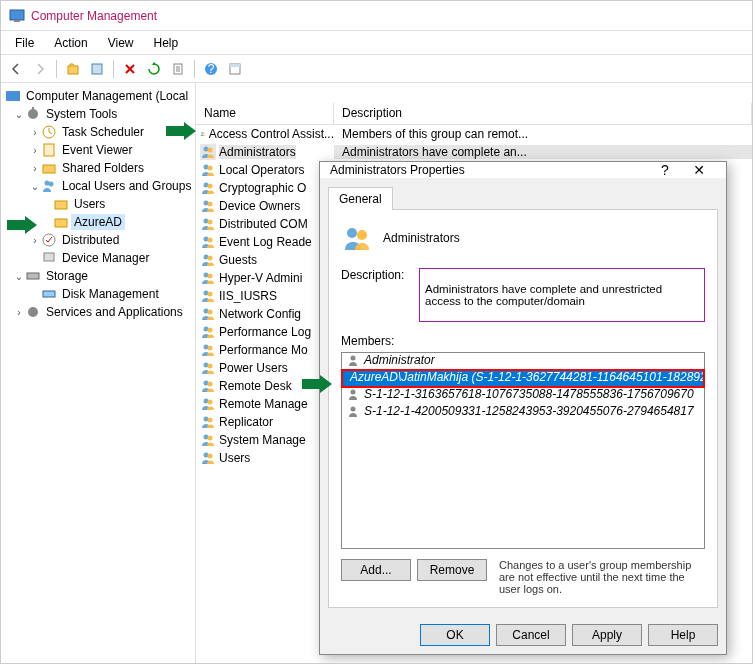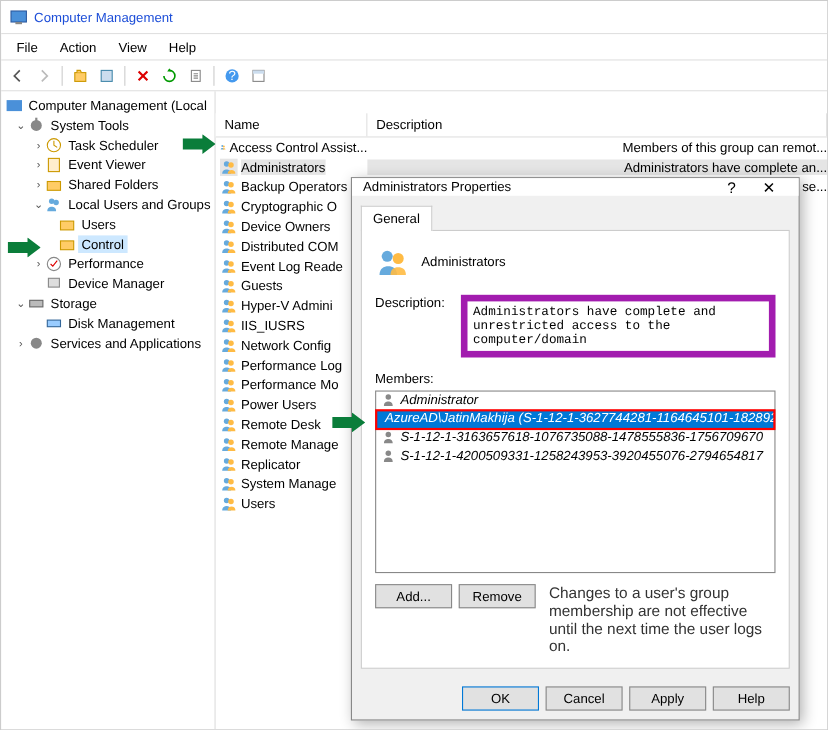--- a/index.html
+++ b/index.html
@@ -1,63 +1,63 @@
 <!DOCTYPE html>
 <html><head>
 <meta charset="utf-8">
 <style>
 * { box-sizing: border-box; margin: 0; padding: 0; font-family: "Segoe UI", Tahoma, sans-serif; font-size: 12px; }
 body { background: #fff; width: 753px; height: 664px; position: relative; overflow: hidden; border: 1px solid #ccc; }
 .titlebar { height: 30px; display: flex; align-items: center; padding: 0 8px; background: #fff; border-bottom: 1px solid #e0e0e0; }
 .titlebar .icon { width: 16px; height: 16px; margin-right: 6px; }
-.titlebar .title { color: #1d4ed8; }
+.titlebar .title { color: #be185d; }
 .menubar { height: 24px; display: flex; align-items: center; padding: 0 4px; border-bottom: 1px solid #e0e0e0; }
 .menubar .mi { padding: 2px 10px; cursor: default; }
 .toolbar { height: 28px; display: flex; align-items: center; padding: 0 4px; border-bottom: 1px solid #e0e0e0; gap: 2px; }
 .toolbar .tb { width: 22px; height: 22px; display: flex; align-items: center; justify-content: center; border: 1px solid transparent; }
 .toolbar .sep { width: 1px; height: 18px; background: #ccc; margin: 0 3px; }
 .main { display: flex; height: calc(100% - 82px); }
 .tree { width: 195px; border-right: 1px solid #ddd; padding: 4px 0; position: relative; }
 .tree .row { display: flex; align-items: center; height: 18px; padding-left: 4px; white-space: nowrap; }
 .tree .tw { width: 12px; display: inline-block; text-align: center; color: #555; font-size: 10px; }
 .tree .ic { width: 16px; height: 16px; display: inline-flex; align-items: center; justify-content: center; margin-right: 2px; }
 .tree .lbl { padding: 1px 3px; }
 .tree .sel { background: #cde8ff; }
 .content { flex: 1; position: relative; }
 .content .chdr { display: flex; border-bottom: 1px solid #e0e0e0; background: #fff; height: 22px; margin-top: 20px; }
 .content .ch { padding: 3px 8px; border-right: 1px solid #e0e0e0; }
 .content .ch:first-child { width: 138px; }
 .content .list { }
-.content .lr { display: flex; height: 18px; align-items: center; text-align: right; }
+.content .lr { display: flex; height: 18px; align-items: center; }
 .content .lr .c1 { width: 138px; padding-left: 4px; display: flex; align-items: center; overflow: hidden; white-space: nowrap; }
 .content .lr .c2 { flex: 1; padding-left: 8px; overflow: hidden; white-space: nowrap; }
 .content .lr.sel .c1 span, .content .lr.sel .c2 { background: #e5e5e5; }
 .grpic { width: 16px; height: 16px; margin-right: 3px; display: inline-block; }
 .arrow { position: absolute; width: 30px; height: 18px; }
 .arrow svg { width: 100%; height: 100%; }
 .dialog { position: absolute; left: 318px; top: 160px; width: 408px; height: 494px; background: #f0f0f0; border: 1px solid #888; box-shadow: 3px 3px 12px rgba(0,0,0,0.3); display: flex; flex-direction: column; }
 .dialog .dtitle { height: 16px; background: #fff; display: flex; align-items: center; padding: 0 10px; }
 .dialog .dtitle .t { flex: 1; }
 .dialog .dtitle .hb { width: 34px; text-align: center; font-size: 14px; }
 .dialog .tabs { padding: 8px 8px 0 8px; }
 .dialog .tab { display: inline-block; padding: 4px 10px; background: #fff; border: 1px solid #ccc; border-bottom: none; position: relative; top: 1px; }
 .dialog .sheet { margin: 0 8px 8px 8px; background: #fff; border: 1px solid #ccc; padding: 12px; flex: 1; display: flex; flex-direction: column; }
 .dialog .gh { display: flex; align-items: center; margin-bottom: 14px; }
 .dialog .gh .gic { width: 32px; height: 32px; margin-right: 10px; }
 .dialog .drow { display: flex; margin-bottom: 12px; }
 .dialog .drow .dl { width: 78px; }
-.dialog .drow .dv { flex: 1; border: 6px solid #a21caf; padding: 3px 5px; min-height: 32px; font-size: 11.5px; font-family: Liberation Mono, monospace; }
+.dialog .drow .dv { flex: 1; border: 1px solid #a21caf; padding: 14px 5px; min-height: 32px; font-size: 11.5px; }
 .dialog .memlbl { margin-bottom: 4px; }
 .dialog .members { border: 1px solid #888; background: #fff; flex: 1; min-height: 160px; }
 .dialog .members .mr { display: flex; align-items: flex-start; height: 17px; padding: 0 4px; white-space: nowrap; overflow: hidden; font-style: italic; }
 .dialog .members .mr.hl { background: #0078d7; color: #fff; outline: 2px solid red; outline-offset: -1px; }
 .dialog .members .mic { width: 14px; height: 14px; margin-right: 4px; display: inline-block; }
 .dialog .botrow { display: flex; margin-top: 10px; align-items: flex-start; gap: 6px; }
 .dialog .btn { min-width: 70px; height: 22px; border: 1px solid #888; background: #e1e1e1; display: inline-flex; align-items: center; justify-content: center; padding: 0 10px; }
-.dialog .note { flex: 1; font-size: 14px; color: #333; padding-left: 6px; }
+.dialog .note { flex: 1; font-size: 11px; color: #333; padding-left: 6px; }
 .dialog .actions { display: flex; justify-content: flex-end; padding: 8px; gap: 6px; }
 .dialog .btn.primary { border: 1px solid #0078d7; }
 .dialog .btn.disabled { color: #000000; }
 </style>
 </head>
 <body>
 
 <div class="titlebar">
   <span class="icon">
     <svg viewBox="0 0 16 16">
@@ -198,31 +198,31 @@
           </svg>
         </span>
         <span class="lbl">Users</span>
       </div>
     <div class="row" style="padding-left:52px">
         <span class="ic">
           <svg viewBox="0 0 16 16">
             <rect x="2" y="5" width="12" height="8" fill="#fc6" stroke="#c90"></rect>
           </svg>
         </span>
-        <span class="lbl sel">Control</span>
+        <span class="lbl sel">AzureAD</span>
       </div>
     <div class="row" style="padding-left:28px">
         <span class="tw">›</span>
         <span class="ic">
           <svg viewBox="0 0 16 16">
             <circle cx="8" cy="8" r="6" fill="#fff" stroke="#888"></circle>
             <path d="M5 8l2 2 4-5" stroke="#d00" fill="none"></path>
           </svg>
         </span>
-        <span class="lbl">Performance</span>
+        <span class="lbl">Distributed</span>
       </div>
     <div class="row" style="padding-left:40px">
         <span class="ic">
           <svg viewBox="0 0 16 16">
             <rect x="3" y="3" width="10" height="8" fill="#ddd" stroke="#888"></rect>
           </svg>
         </span>
         <span class="lbl">Device Manager</span>
       </div>
     <div class="row" style="padding-left:12px">
@@ -288,21 +288,21 @@
           <div class="c2">Administrators have complete an...</div>
         </div>
         <div class="lr">
           <div class="c1">
             <span class="grpic"><svg viewBox="0 0 16 16">
                 <circle cx="6" cy="5" r="2.5" fill="#6ad"></circle>
                 <circle cx="10" cy="6" r="2.5" fill="#fb4"></circle>
                 <path d="M2 14c0-3 2-4 4-4s4 1 4 4" fill="#6ad"></path>
                 <path d="M7 14c0-2.5 1.5-3.5 3.5-3.5s3.5 1 3.5 3.5" fill="#fb4"></path>
               </svg></span>
-            <span>Backup Operators</span>
+            <span>Local Operators</span>
           </div>
           <div class="c2">Backup Operators can override se...</div>
         </div>
         <div class="lr">
           <div class="c1">
             <span class="grpic"><svg viewBox="0 0 16 16">
                 <circle cx="6" cy="5" r="2.5" fill="#6ad"></circle>
                 <circle cx="10" cy="6" r="2.5" fill="#fb4"></circle>
                 <path d="M2 14c0-3 2-4 4-4s4 1 4 4" fill="#6ad"></path>
                 <path d="M7 14c0-2.5 1.5-3.5 3.5-3.5s3.5 1 3.5 3.5" fill="#fb4"></path>

